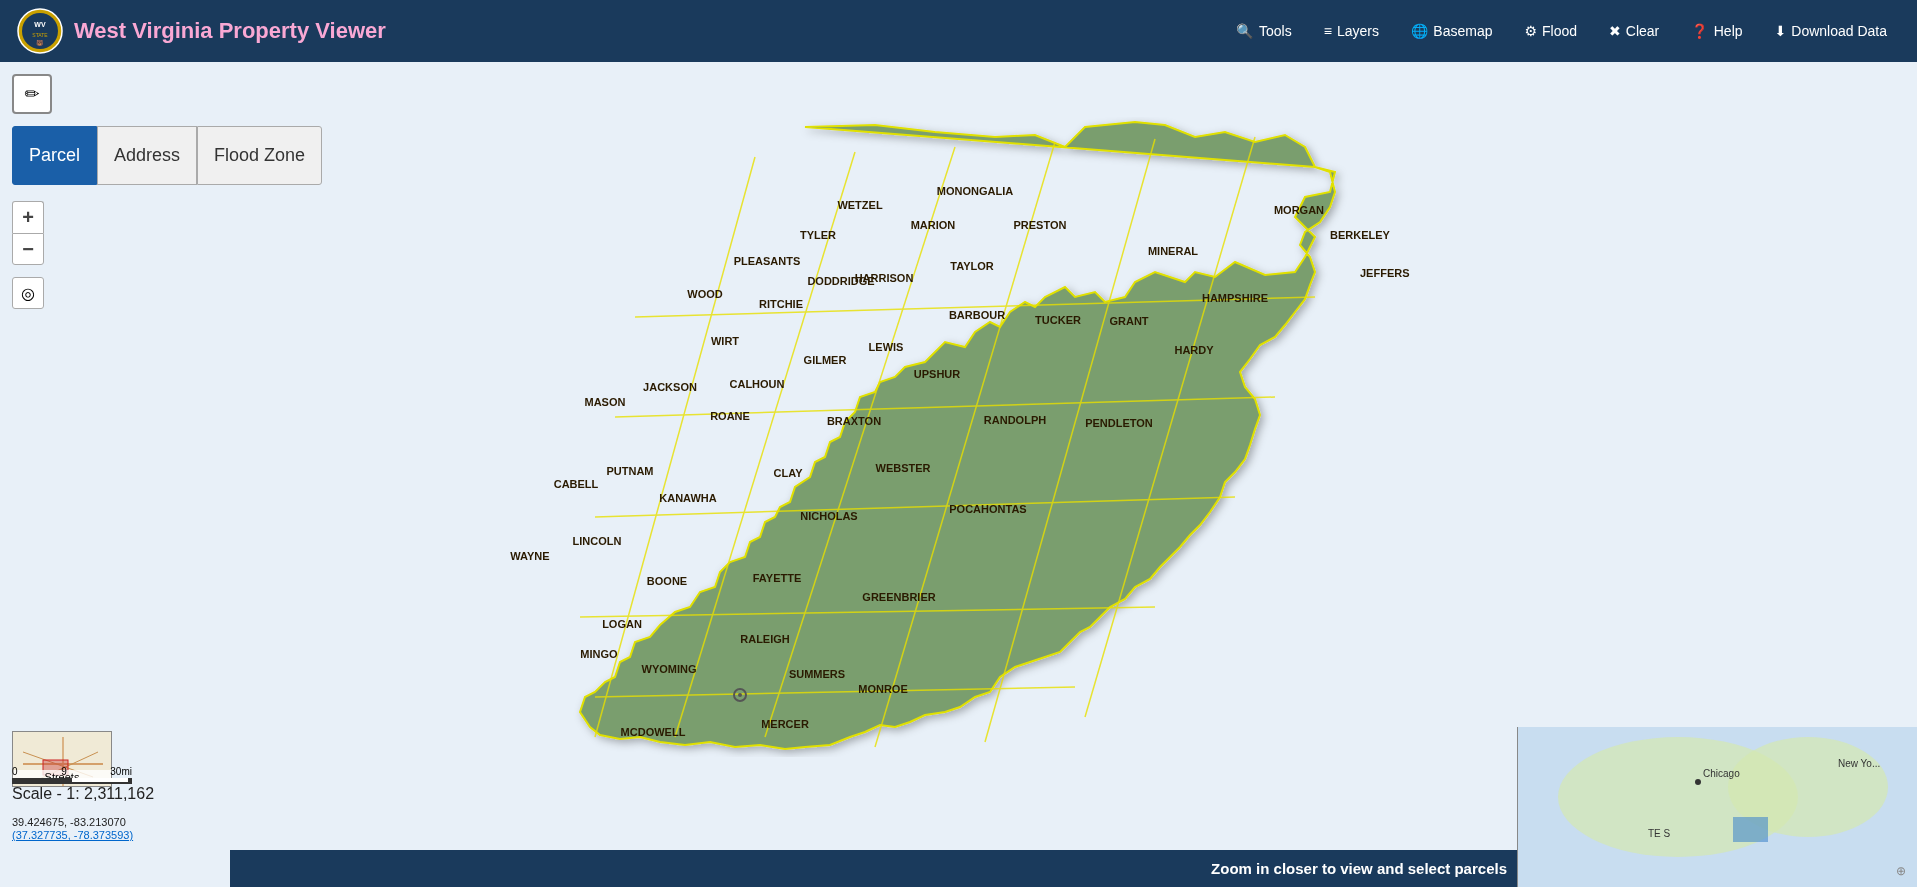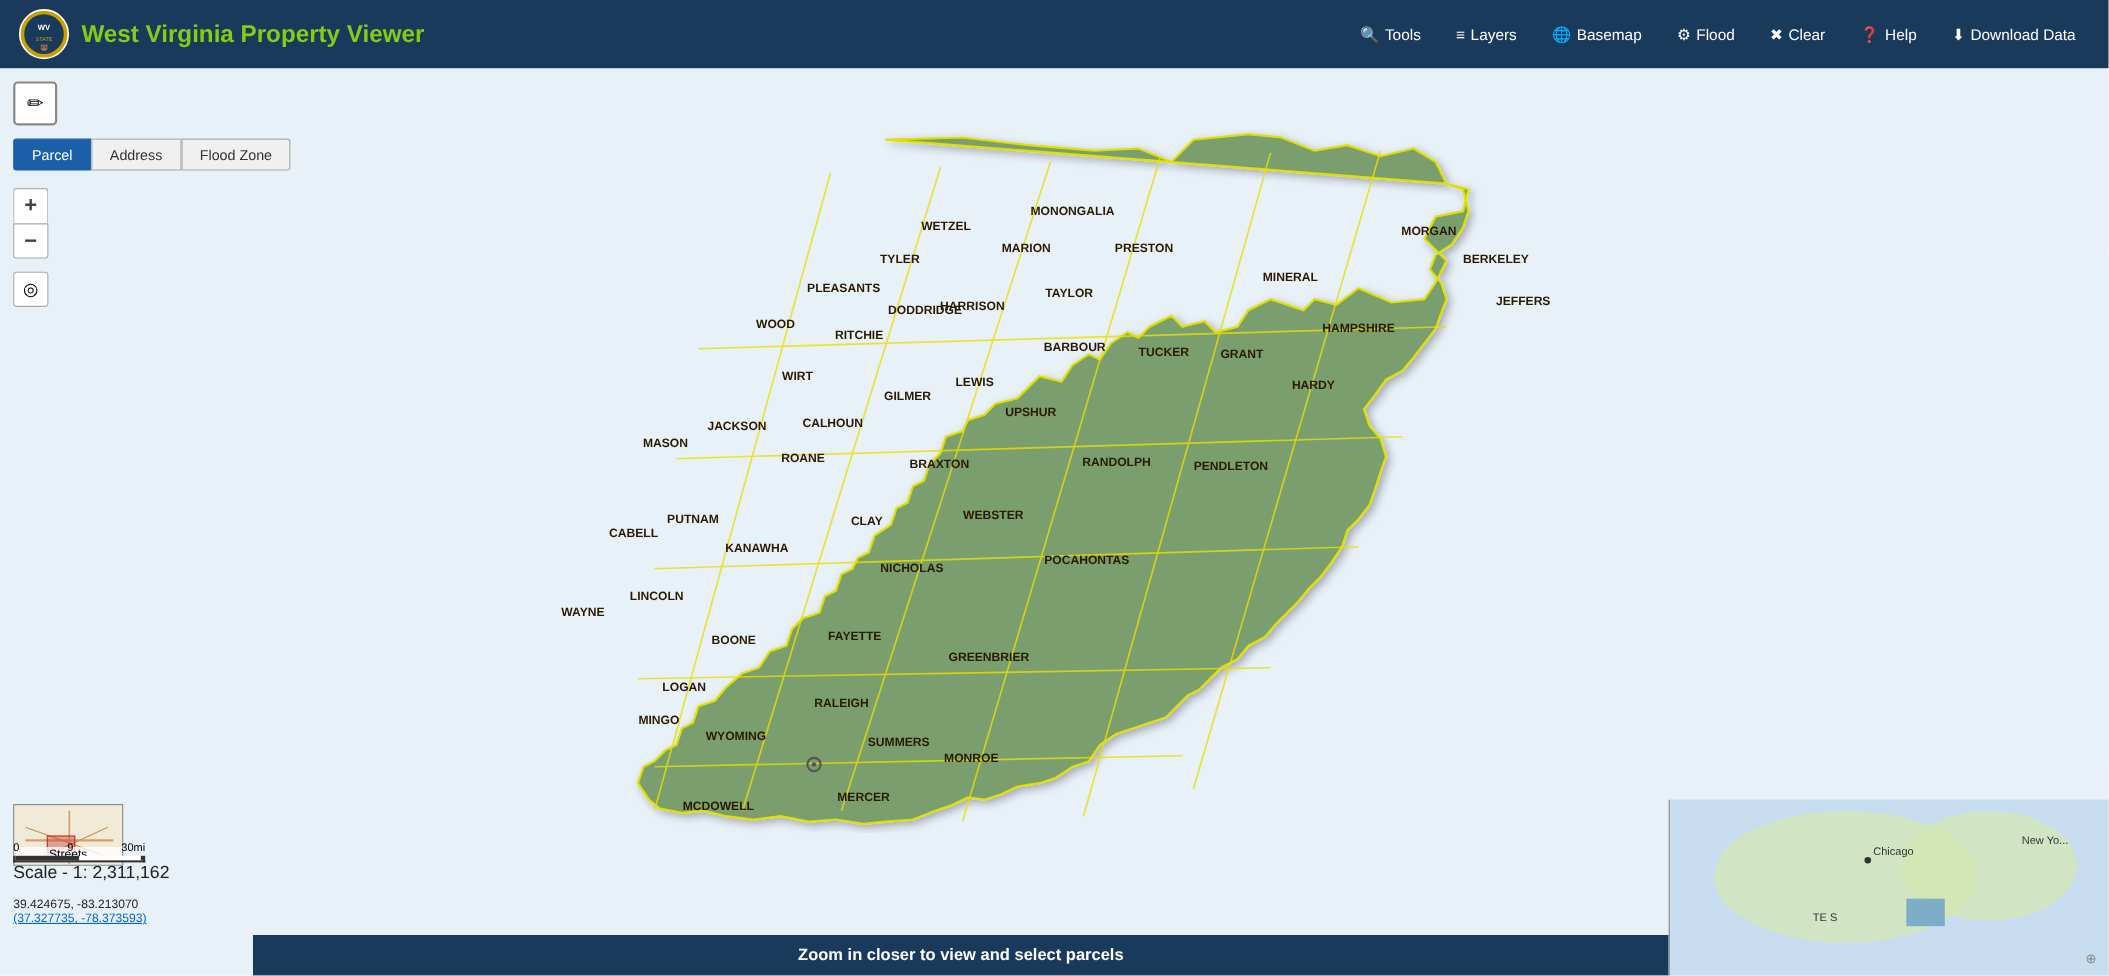--- a/index.html
+++ b/index.html
@@ -69,22 +69,22 @@
       z-index: 50;
       display: flex;
       flex-direction: column;
       gap: 6px;
     }
     #search-tabs {
       display: flex;
       gap: 0;
     }
     .tab-btn {
-      padding: 6px 16px;
-      font-size: 13px;
+      padding: 18px 16px;
+      font-size: 18px;
       cursor: pointer;
       border: 1px solid #aaa;
       background: #f0f0f0;
       color: #333;
     }
     .tab-btn.active {
       background: #1a5fa8;
       color: #fff;
       border-color: #1a5fa8;
     }
@@ -189,21 +189,21 @@
     #link-coords { font-size: 11px; color: #0066cc; text-decoration: underline; cursor: pointer; }
 
     
     #status-bar {
       position: absolute;
       bottom: 0;
       left: 230px;
       right: 400px;
       background: #1a3a5c;
       color: #fff;
-      text-align: center;
+      text-align: right;
       padding: 10px;
       font-size: 15px;
       font-weight: bold;
     }
 
     
     #overview-map {
       position: absolute;
       bottom: 0;
       right: 0;
@@ -251,21 +251,21 @@
 
       <svg width="48" height="48" viewBox="0 0 48 48">
         <circle cx="24" cy="24" r="22" fill="#c8a000" stroke="#fff" stroke-width="1.5"></circle>
         <circle cx="24" cy="24" r="18" fill="#1a3a5c"></circle>
         <text x="24" y="20" text-anchor="middle" fill="#fff" font-size="7" font-weight="bold">WV</text>
         <text x="24" y="30" text-anchor="middle" fill="#c8a000" font-size="5">STATE</text>
 
         <text x="24" y="38" text-anchor="middle" fill="#fff" font-size="6">🐻</text>
       </svg>
     </div>
-    <span id="header-title" style="color:#84cc16;font-size:22px;font-weight:bold;">West Virginia Property Viewer</span>
+    <span id="header-title" style="color:#f9a8d4;font-size:22px;font-weight:bold;">West Virginia Property Viewer</span>
   </div>
   <div id="header-nav">
       <button class="nav-btn">
         <span class="icon">🔍</span>
         <span>Tools</span>
       </button>
       <button class="nav-btn">
         <span class="icon">≡</span>
         <span>Layers</span>
       </button>

